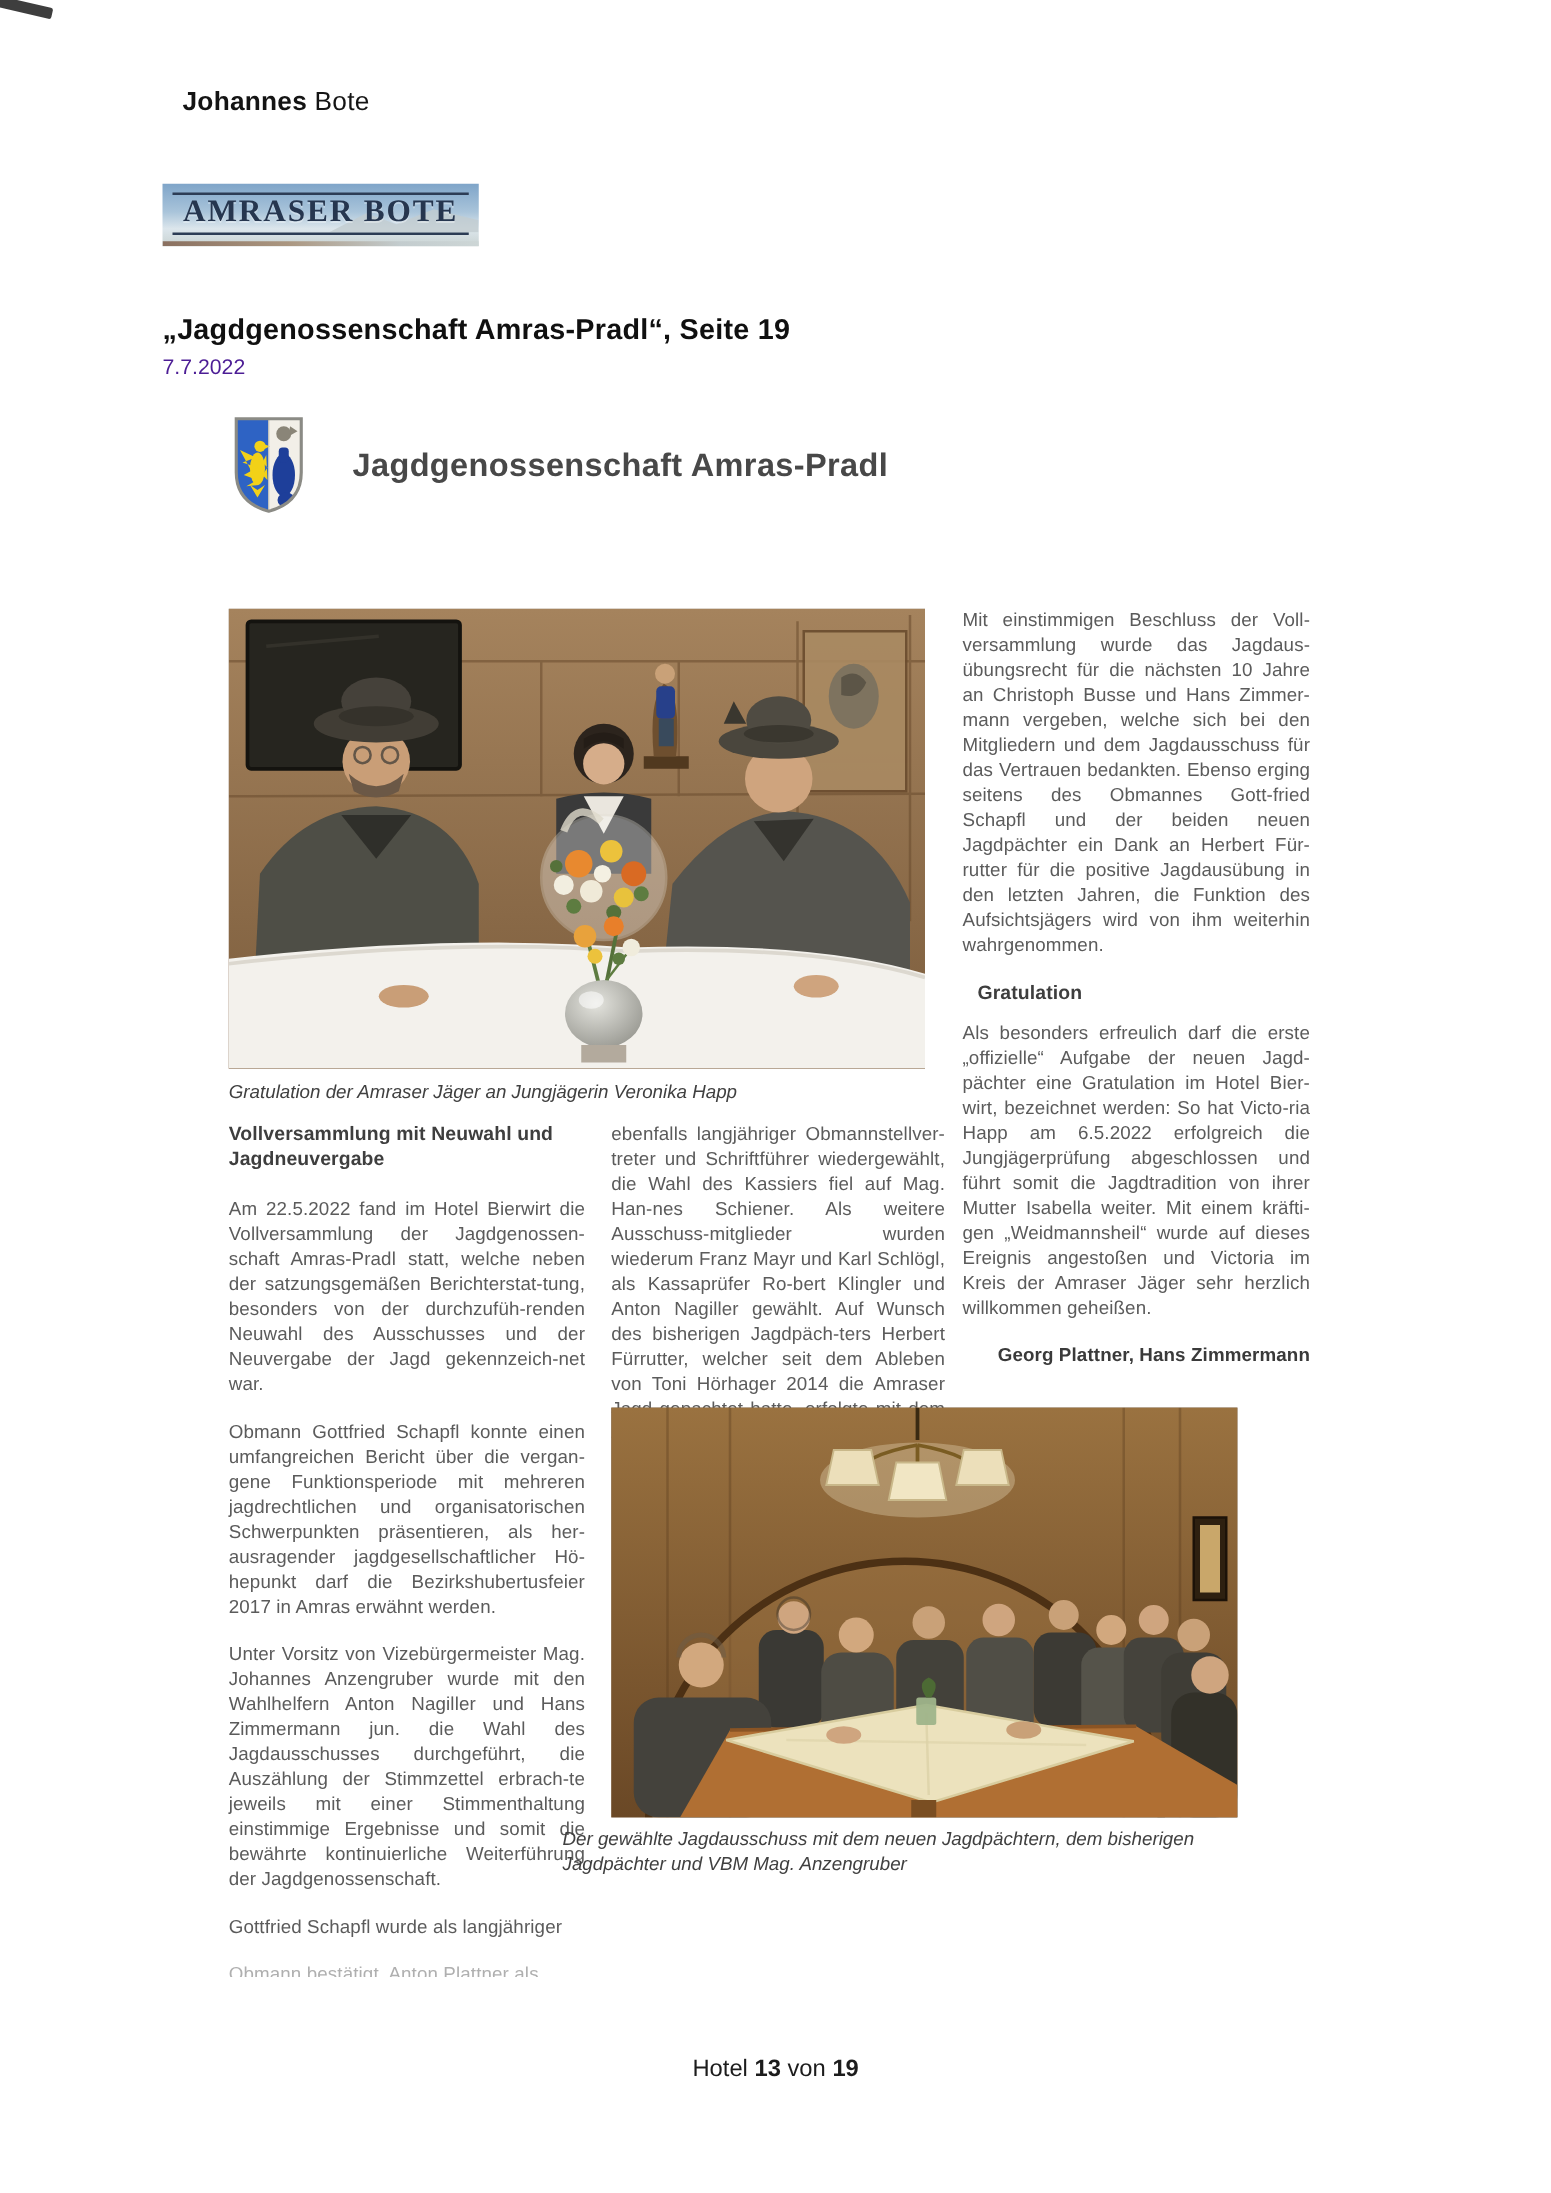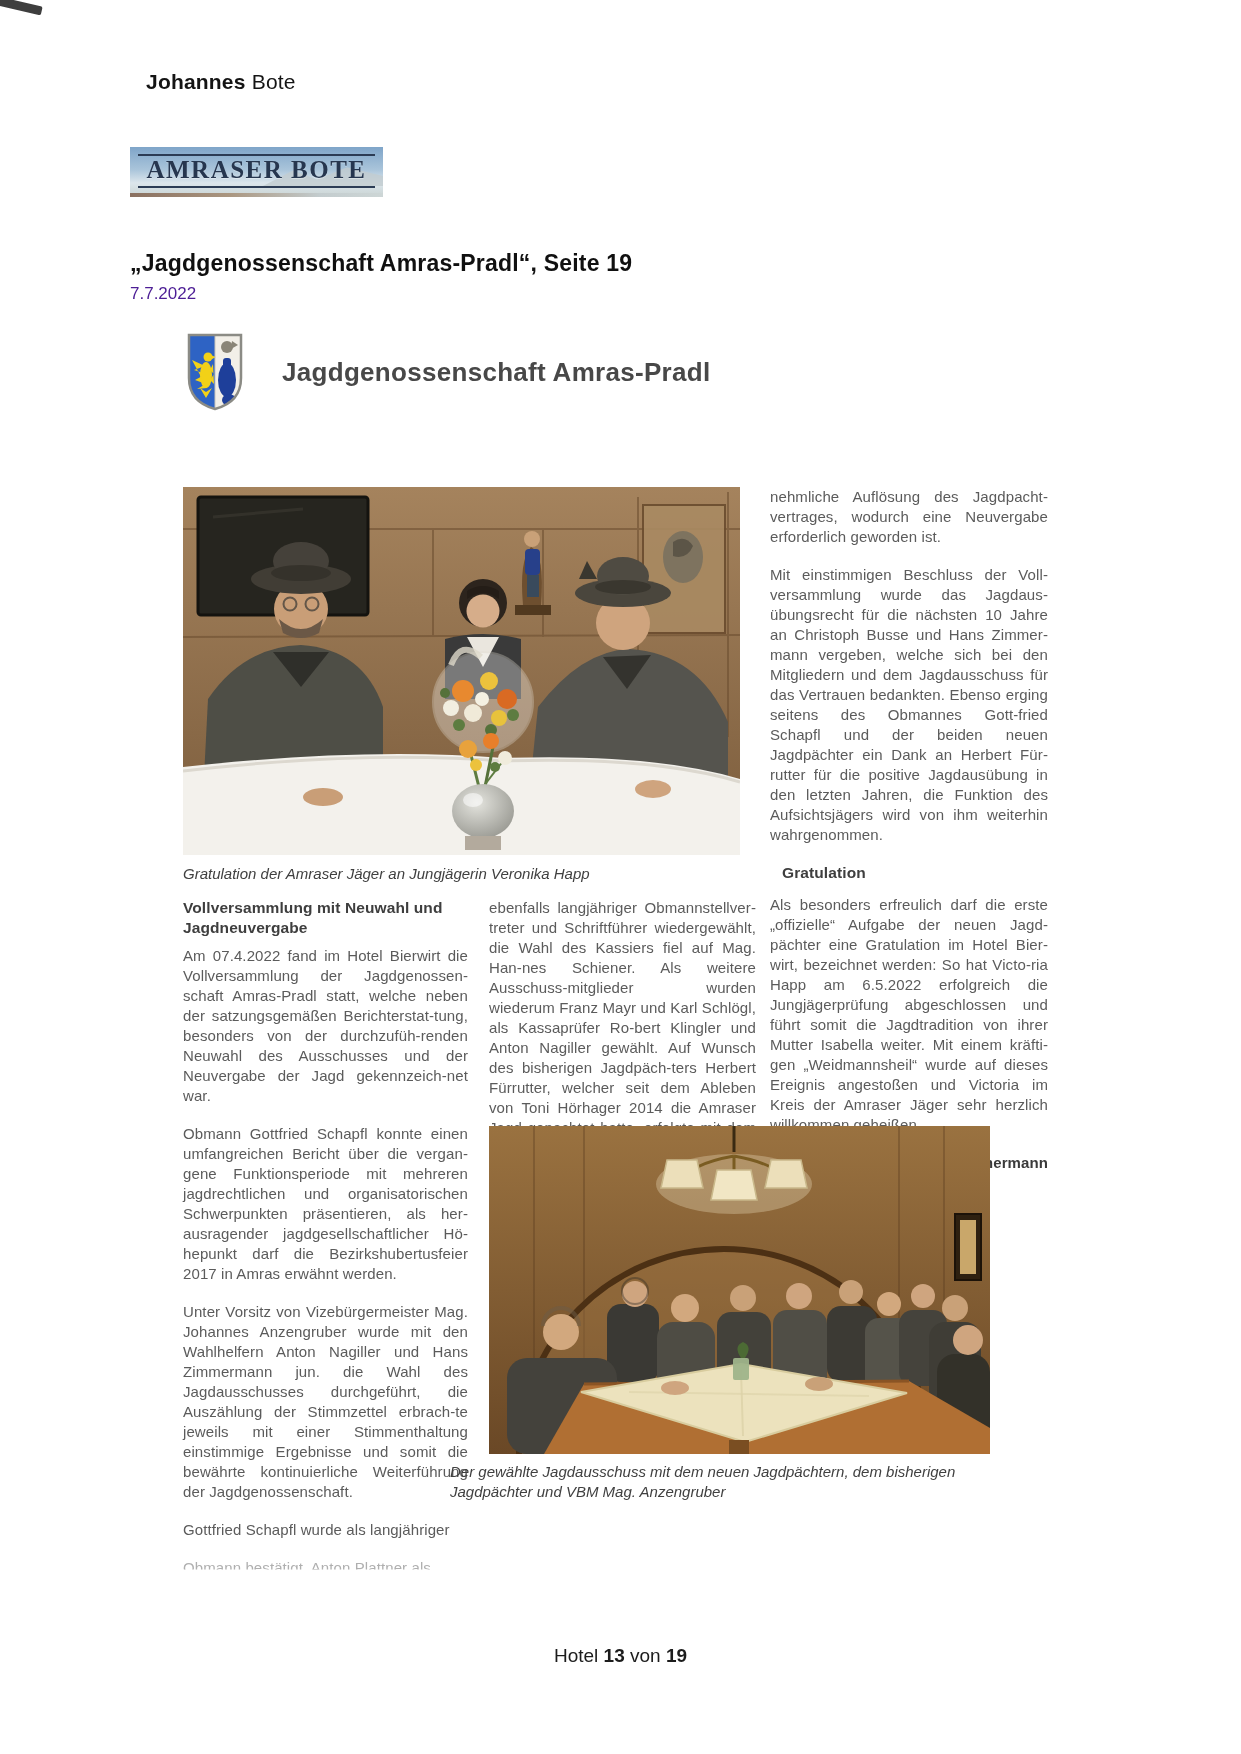--- a/index.html
+++ b/index.html
@@ -28,21 +28,21 @@
     font-family:"Liberation Serif",serif;font-size:25px;font-weight:600;color:#26364f;
     letter-spacing:1.5px;text-shadow:0 1px 0 rgba(255,255,255,.35);}
   
   .doc-title{left:130px;top:250px;font-size:23px;font-weight:700;color:#101010;letter-spacing:.2px;}
   .doc-date{left:130px;top:284px;font-size:17px;color:#4c1d95;}
   
   .headline{left:282px;top:357px;font-size:26px;font-weight:700;color:#484848;letter-spacing:.3px;}
   
   .col{font-size:15px;line-height:20px;color:#5b5b5b;text-align:justify;letter-spacing:.1px;}
   .col p{margin:0 0 18px 0;}
-  .col-heading{font-size:15.5px;font-weight:700;color:#3e3e3e;line-height:20px;margin:0 0 8px 0;text-align:left;}
+  .col-heading{font-size:15.5px;font-weight:700;color:#3e3e3e;line-height:20px;margin:0 0 20px 0;text-align:left;}
   .col-left{left:183px;top:898px;width:285px;}
   .col-mid{left:489px;top:898px;width:267px;}
   .col-right{left:770px;top:487px;width:278px;}
   .subhead{font-size:15.5px;font-weight:700;color:#3e3e3e;margin:2px 0 12px 12px;text-align:left;}
   .byline{font-weight:700;color:#3a3a3a;text-align:right;margin-top:4px;}
   .cutline{color:#9b9b9b;clip-path:inset(0 0 42% 0);opacity:.8;margin-top:-18px;}
   
   .caption{font-style:italic;font-size:15px;color:#404040;line-height:20px;}
   .cap1{left:183px;top:864px;width:557px;}
   .cap2{left:450px;top:1462px;width:560px;}
@@ -215,33 +215,32 @@
       <ellipse cx="290" cy="313" rx="10" ry="7" fill="#ffffff" opacity=".55"></ellipse>
       <rect x="282" y="349" width="36" height="14" fill="#b3aa9d"></rect>
     </g>
   </svg>
 </div>
 
 <div class="abs caption cap1">Gratulation der Amraser Jäger an Jungjägerin Veronika Happ</div>
 
 <div class="abs col col-left">
   <div class="col-heading">Vollversammlung mit Neuwahl und Jagdneuvergabe</div>
-  <p>Am 07.4.2022 fand im Hotel Bierwirt die Vollversammlung der Jagdgenossen-schaft Amras-Pradl statt, welche neben der satzungsgemäßen Berichterstat-tung, besonders von der durchzufüh-renden Neuwahl des Ausschusses und der Neuvergabe der Jagd gekennzeich-net war.</p>
+  <p>Am 22.5.2022 fand im Hotel Bierwirt die Vollversammlung der Jagdgenossen-schaft Amras-Pradl statt, welche neben der satzungsgemäßen Berichterstat-tung, besonders von der durchzufüh-renden Neuwahl des Ausschusses und der Neuvergabe der Jagd gekennzeich-net war.</p>
   <p>Obmann Gottfried Schapfl konnte einen umfangreichen Bericht über die vergan-gene Funktionsperiode mit mehreren jagdrechtlichen und organisatorischen Schwerpunkten präsentieren, als her-ausragender jagdgesellschaftlicher Hö-hepunkt darf die Bezirkshubertusfeier 2017 in Amras erwähnt werden.</p>
   <p>Unter Vorsitz von Vizebürgermeister Mag. Johannes Anzengruber wurde mit den Wahlhelfern Anton Nagiller und Hans Zimmermann jun. die Wahl des Jagdausschusses durchgeführt, die Auszählung der Stimmzettel erbrach-te jeweils mit einer Stimmenthaltung einstimmige Ergebnisse und somit die bewährte kontinuierliche Weiterführung der Jagdgenossenschaft.</p>
   <p>Gottfried Schapfl wurde als langjähriger</p>
   <p class="cutline">Obmann bestätigt, Anton Plattner als</p>
 </div>
 
 <div class="abs col col-mid">
   <p>ebenfalls langjähriger Obmannstellver-treter und Schriftführer wiedergewählt, die Wahl des Kassiers fiel auf Mag. Han-nes Schiener. Als weitere Ausschuss-mitglieder wurden wiederum Franz Mayr und Karl Schlögl, als Kassaprüfer Ro-bert Klingler und Anton Nagiller gewählt. Auf Wunsch des bisherigen Jagdpäch-ters Herbert Fürrutter, welcher seit dem Ableben von Toni Hörhager 2014 die Amraser Jagd gepachtet hatte, erfolgte mit dem Jagdausschuss eine einver-</p>
 </div>
 
 <div class="abs col col-right">
-  <p>nehmliche Auflösung des Jagdpacht-vertrages, wodurch eine Neuvergabe erforderlich geworden ist.</p>
   <p>Mit einstimmigen Beschluss der Voll-versammlung wurde das Jagdaus-übungsrecht für die nächsten 10 Jahre an Christoph Busse und Hans Zimmer-mann vergeben, welche sich bei den Mitgliedern und dem Jagdausschuss für das Vertrauen bedankten. Ebenso erging seitens des Obmannes Gott-fried Schapfl und der beiden neuen Jagdpächter ein Dank an Herbert Für-rutter für die positive Jagdausübung in den letzten Jahren, die Funktion des Aufsichtsjägers wird von ihm weiterhin wahrgenommen.</p>
   <div class="subhead">Gratulation</div>
   <p>Als besonders erfreulich darf die erste „offizielle“ Aufgabe der neuen Jagd-pächter eine Gratulation im Hotel Bier-wirt, bezeichnet werden: So hat Victo-ria Happ am 6.5.2022 erfolgreich die Jungjägerprüfung abgeschlossen und führt somit die Jagdtradition von ihrer Mutter Isabella weiter. Mit einem kräfti-gen „Weidmannsheil“ wurde auf dieses Ereignis angestoßen und Victoria im Kreis der Amraser Jäger sehr herzlich willkommen geheißen.</p>
   <div class="byline">Georg Plattner, Hans Zimmermann</div>
 </div>
 
 <div class="abs photo photo2">
   <svg width="501" height="328" viewBox="0 0 501 328">
     <defs>
       <linearGradient id="wood2" x1="0" y1="0" x2="0" y2="1">

